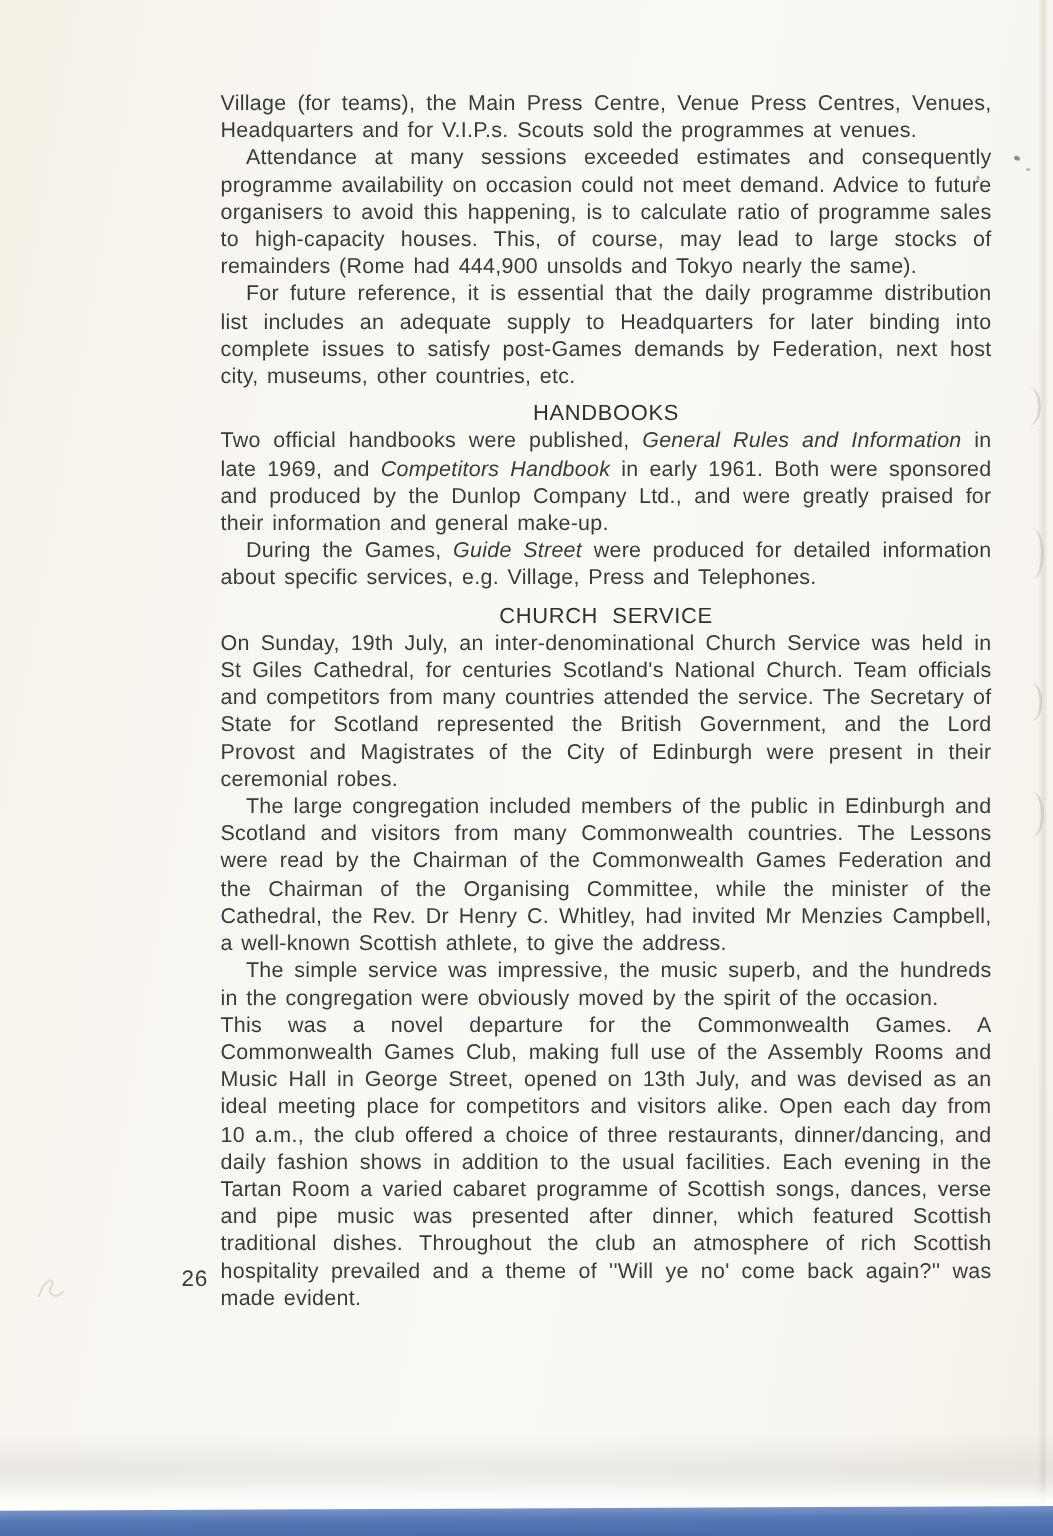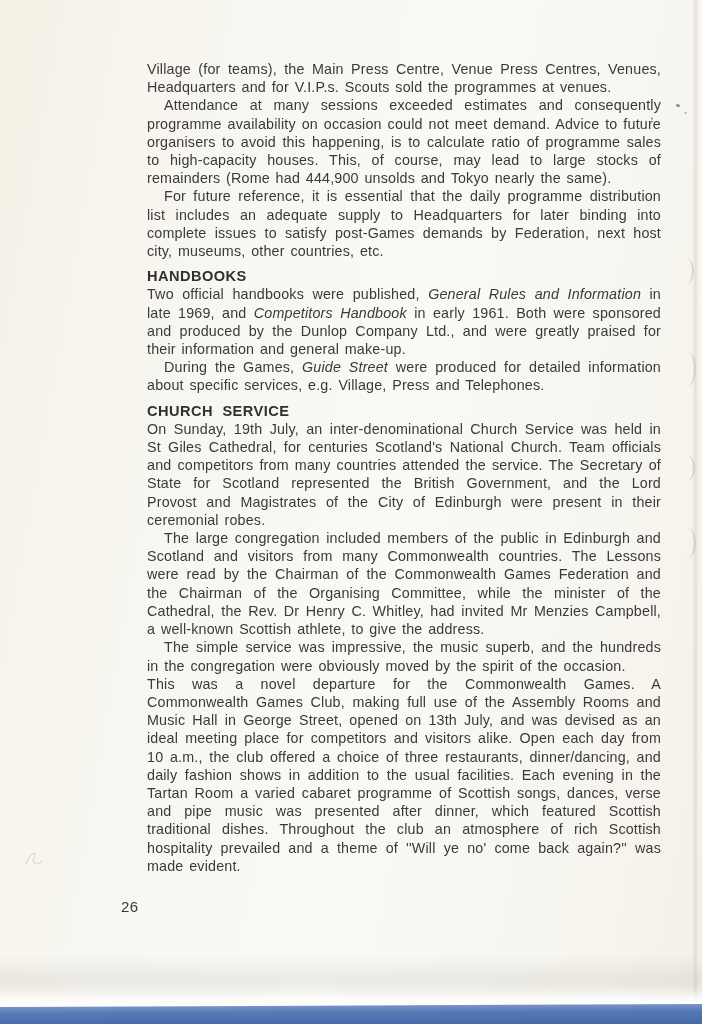--- a/index.html
+++ b/index.html
@@ -34,29 +34,30 @@
     word-spacing: 1.6px;
     color: #3a3a3a;
     hyphens: none;
   }
   .text-col p.indent { text-indent: 17px; }
   .text-col em { font-style: italic; }
   .text-col h2 {
     margin: 7px 0 0 0;
     font-size: 14.6px;
     line-height: 18.2px;
-    font-weight: bold;
+    font-weight: normal;
     color: #303030;
     letter-spacing: 0.45px;
     word-spacing: 5px;
+    text-align: center;
   }
   .page-number {
     position: absolute;
     left: 121px;
-    top: 898px;
+    top: 844px;
     font-size: 15px;
     letter-spacing: 0.5px;
     color: #3a3a3a;
   }
   
   .pencil-mark {
     position: absolute;
     left: 22px;
     top: 848px;
     opacity: 0.45;

